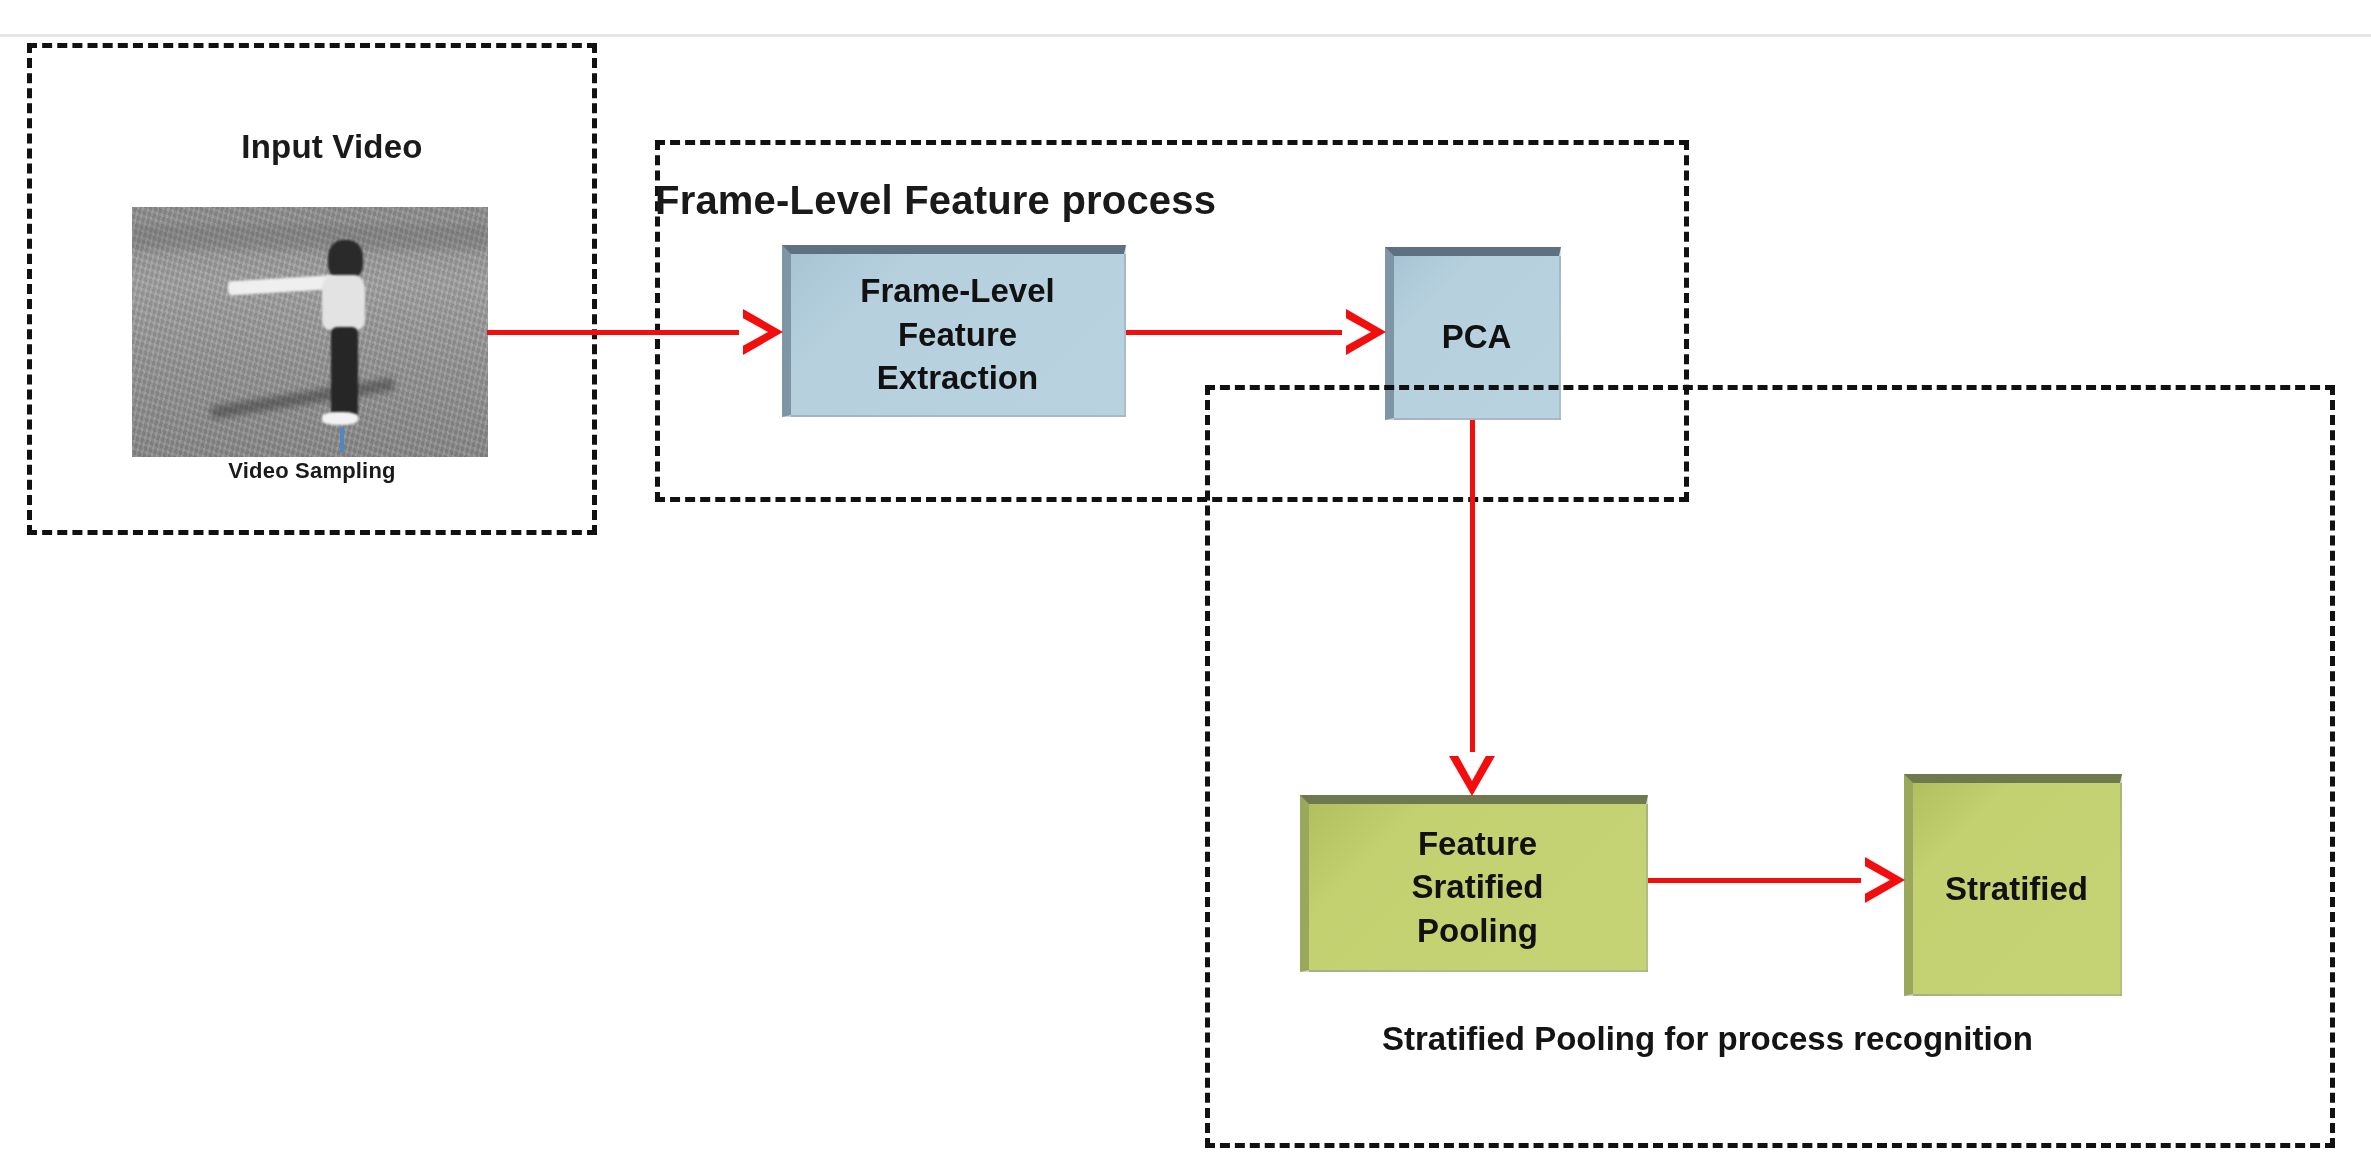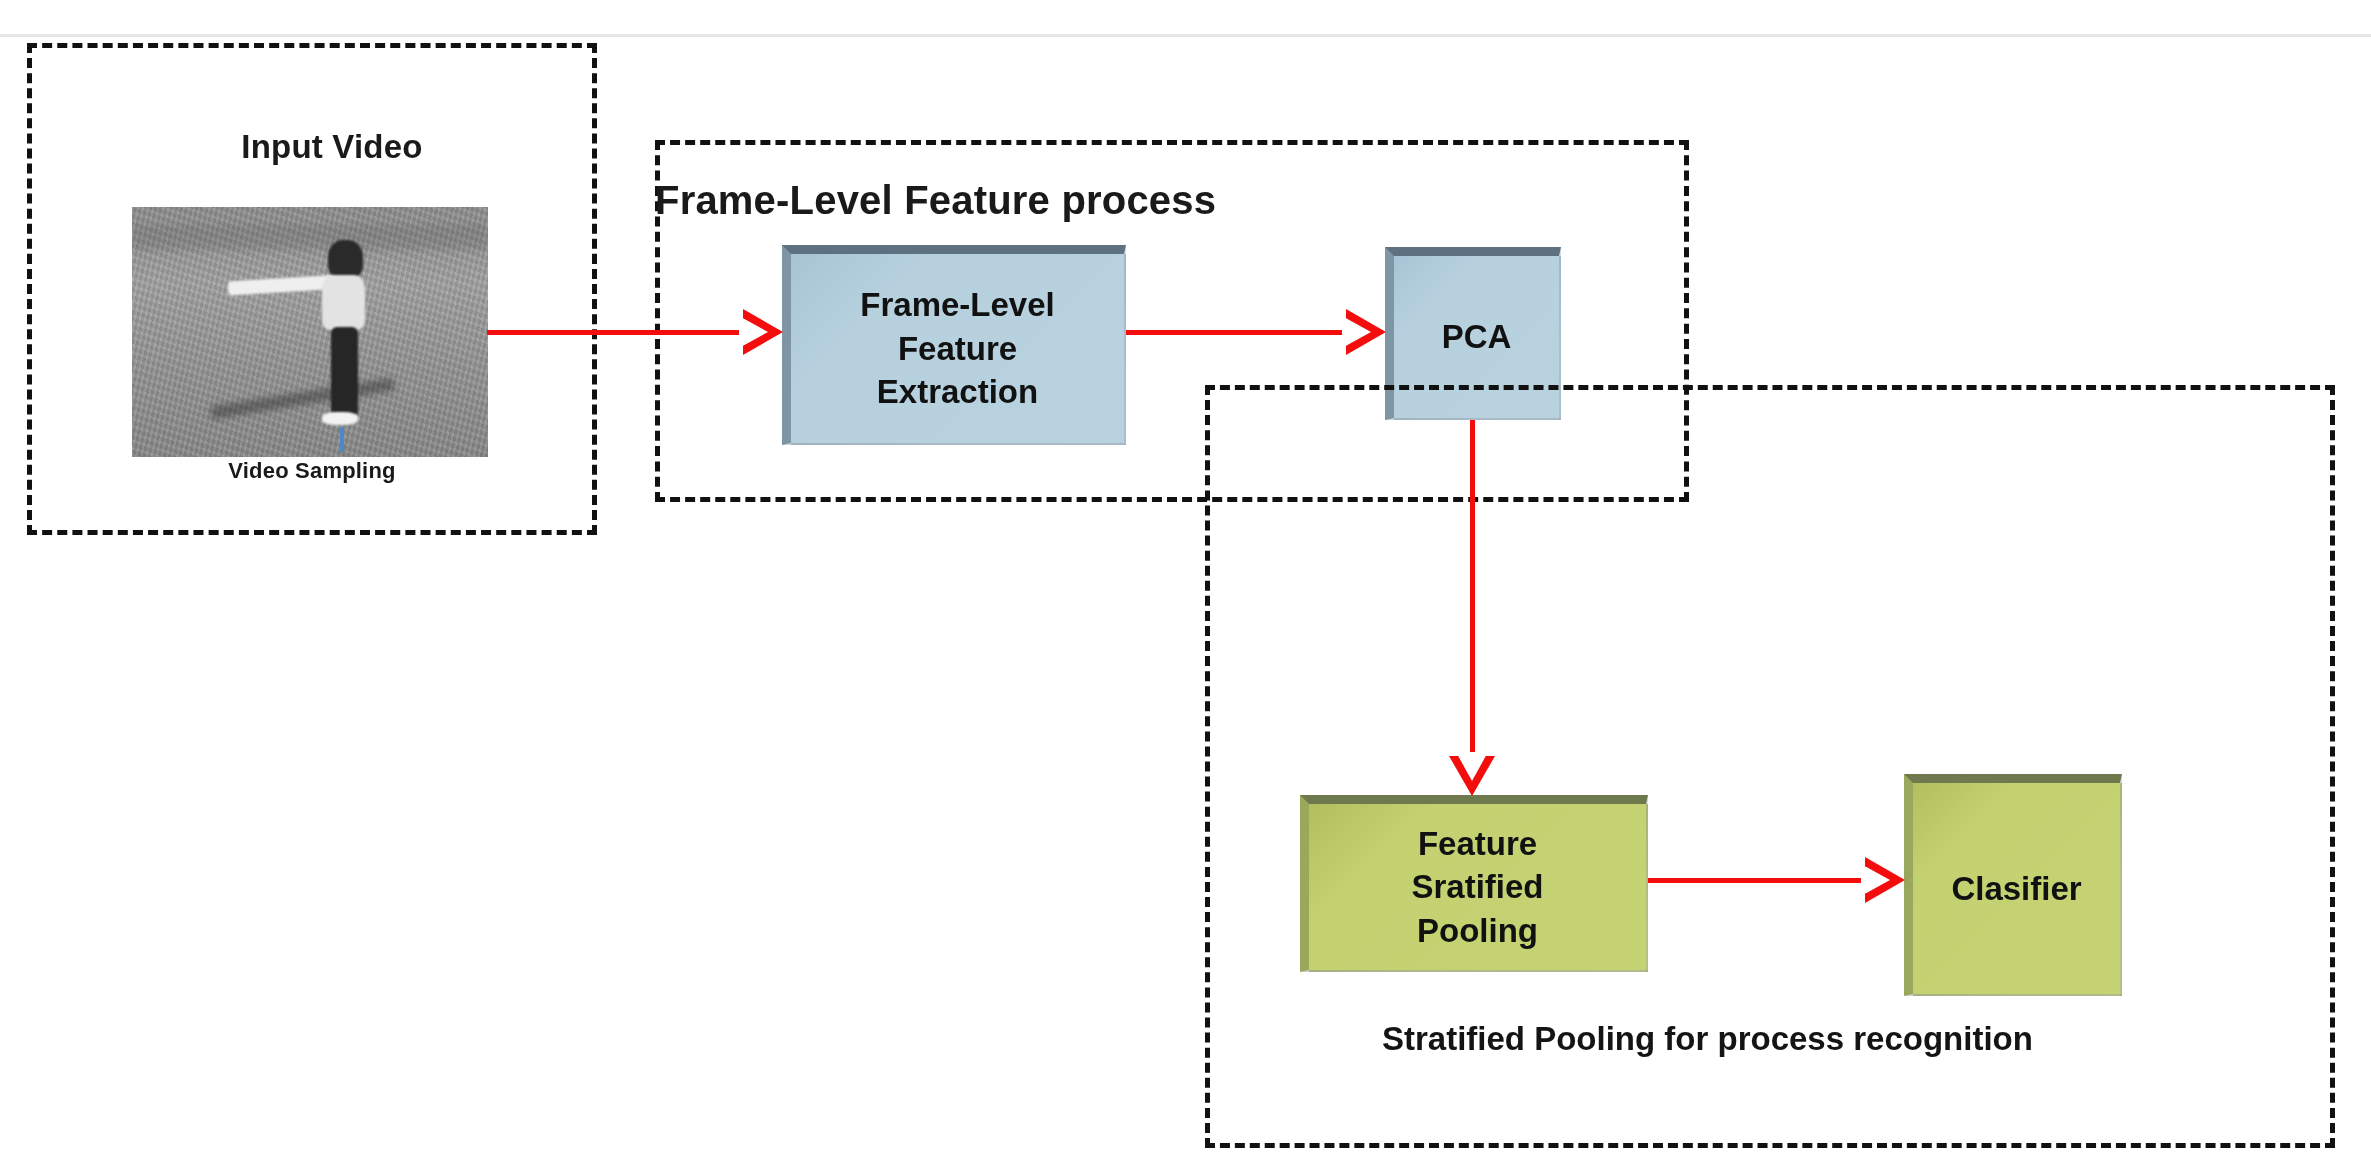--- a/index.html
+++ b/index.html
@@ -221,40 +221,40 @@
     <div class="vt-shoe"></div>
     <div class="vt-tick"></div>
   </div>
 
   <div class="group-caption" style="left:27px; top:458px; width:570px; text-align:center; font-size:22px;">Video Sampling</div>
 
   <div class="dashed-box" style="left:655px; top:140px; width:1034px; height:362px;"></div>
 
   <div class="group-caption" style="left:655px; top:178px; width:1034px; text-align:left; font-size:40px;">Frame-Level Feature process</div>
 
-  <div class="proc-box blue" style="left:782px; top:245px; width:344px; height:200px; font-size:33px;">
+  <div class="proc-box blue" style="left:782px; top:245px; width:344px; height:172px; font-size:33px;">
     <span class="line">Frame-Level</span>
     <span class="line">Feature</span>
     <span class="line">Extraction</span>
   </div>
 
   <div class="proc-box blue" style="left:1385px; top:247px; width:176px; height:173px; font-size:33px;align-items:center;">
     <span class="line">PCA</span>
   </div>
 
   <div class="dashed-box" style="left:1205px; top:385px; width:1130px; height:763px;"></div>
 
   <div class="proc-box green" style="left:1300px; top:795px; width:348px; height:177px; font-size:33px;">
     <span class="line">Feature</span>
     <span class="line">Sratified</span>
     <span class="line">Pooling</span>
   </div>
 
   <div class="proc-box green" style="left:1904px; top:774px; width:218px; height:222px; font-size:33px;">
-    <span class="line">Clasifier</span>
+    <span class="line">Stratified</span>
   </div>
 
   <div class="caption-text" style="left:1382px; top:1020px; font-size:33px;">Stratified Pooling for process recognition</div>
 
   <div class="conn-h" style="left:487px; top:330px; width:256px;"></div>
   <div class="arrow-right" style="left:743px; top:309px;"></div>
 
   <div class="conn-h" style="left:1126px; top:330px; width:220px;"></div>
   <div class="arrow-right" style="left:1346px; top:309px;"></div>
 

